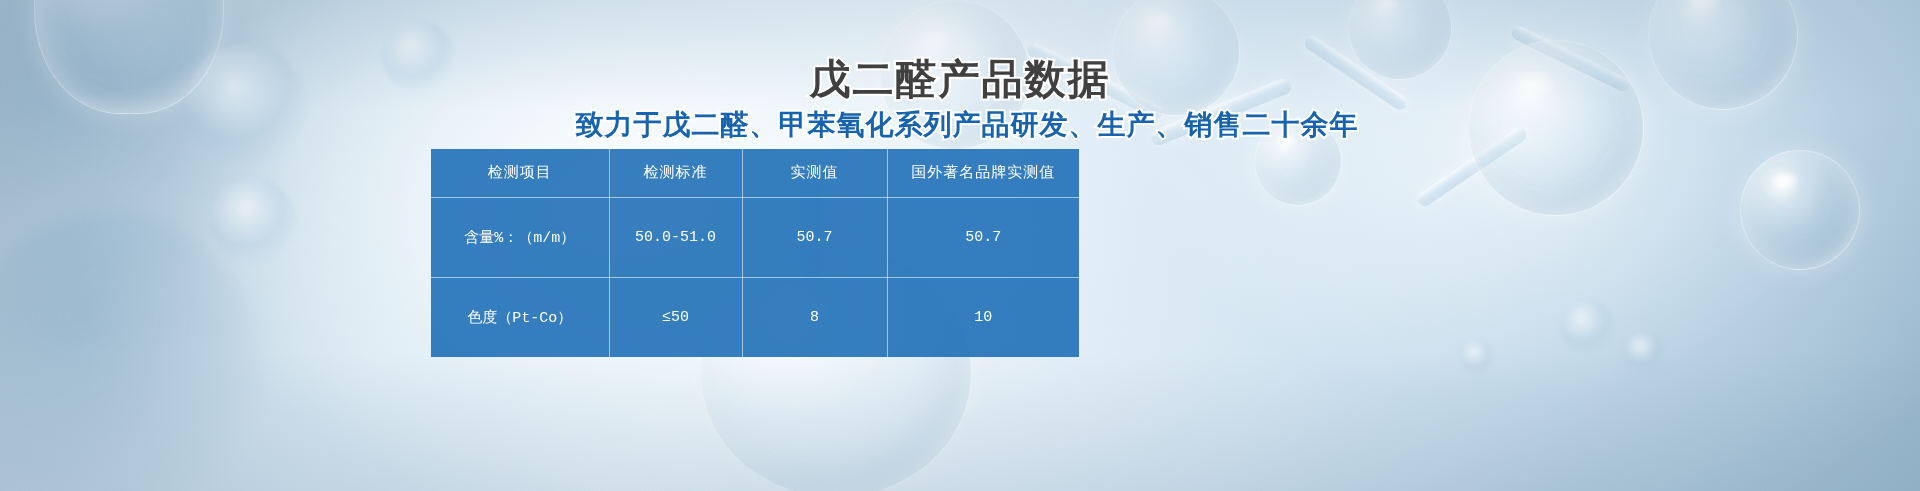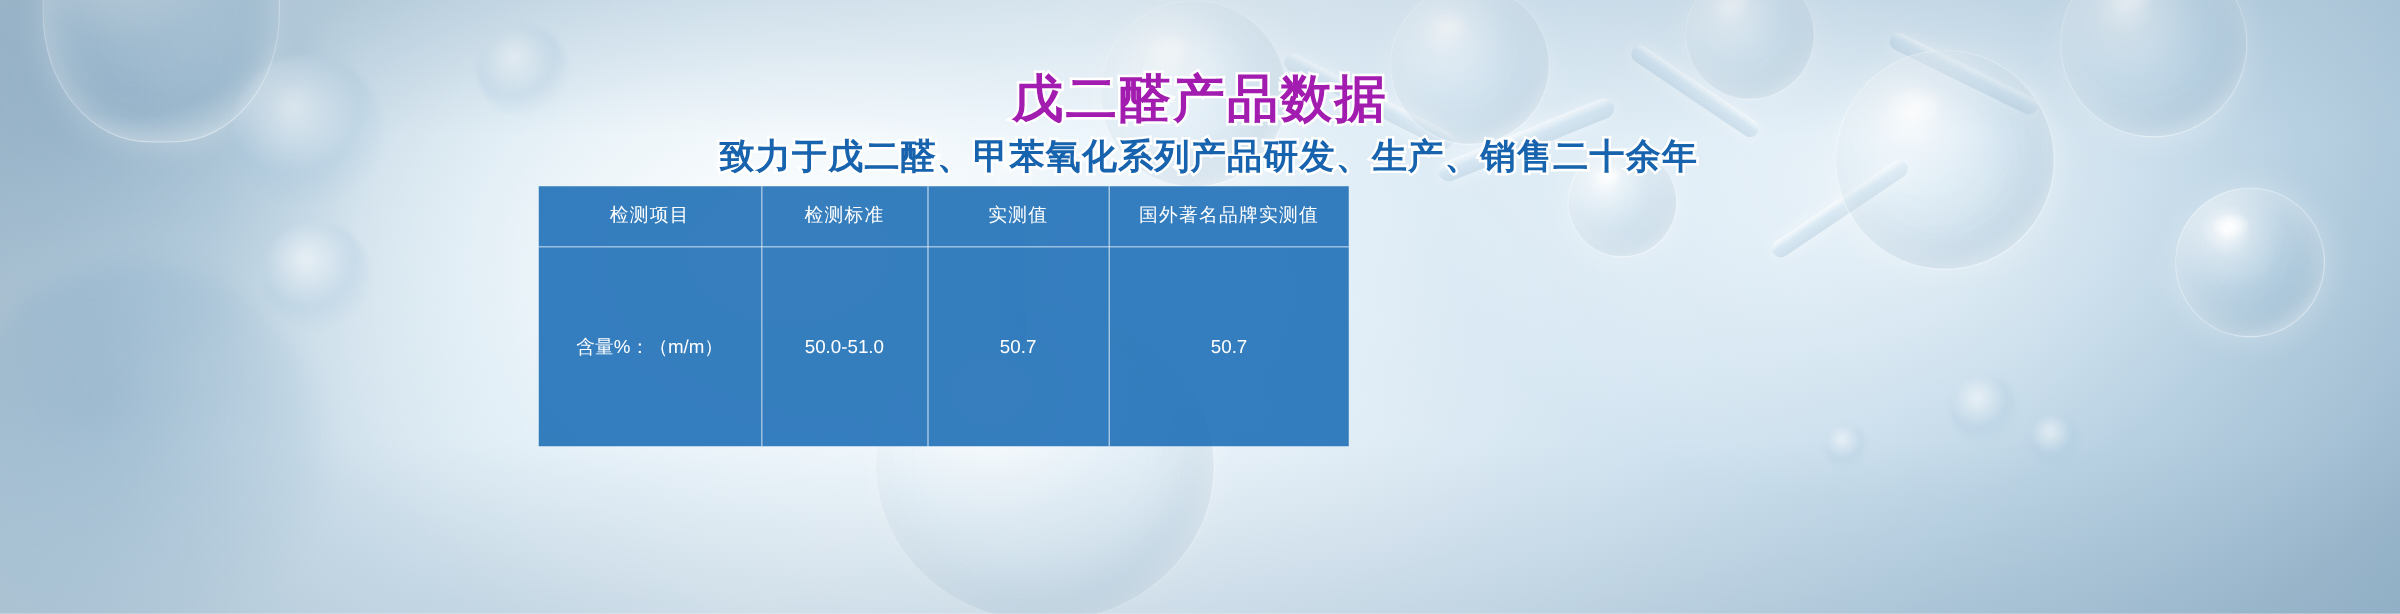--- a/index.html
+++ b/index.html
@@ -56,39 +56,39 @@
     filter:blur(9px);
   }
   
   .headings {
     position:absolute; left:0; top:0; width:1920px;
     text-align:center;
   }
   .title {
     position:absolute; left:0; top:52px; width:1920px;
     font-size:41px; font-weight:bold; letter-spacing:2px;
-    color:#a21caf;
+    color:#404040;
     -webkit-text-stroke:4px #ffffff;
     paint-order:stroke fill;
     text-shadow:0 0 1px #ffffff;
     white-space:nowrap;
   }
   .subtitle {
     position:absolute; left:0; top:106px; width:1920px;
     font-size:28px; font-weight:bold; letter-spacing:1px;
     color:#1763ad;
     -webkit-text-stroke:4px #ffffff;
     paint-order:stroke fill;
     white-space:nowrap;
     padding-left:14px;
   }
   
   .table-wrap {
     position:absolute; left:431px; top:149px;
-    width:648px; height:208px;
+    width:648px; height:208px;font-family:Liberation Mono, monospace;
   }
   table.spec {
     width:648px; height:208px;
     border-collapse:collapse;
     table-layout:fixed;
   }
   table.spec td, table.spec th {
     text-align:center; vertical-align:middle;
     color:#ffffff; font-weight:normal;
     background:rgba(26,108,181,0.88);
@@ -160,17 +160,23 @@
           <th>国外著名品牌实测值</th>
         </tr>
       </thead>
       <tbody>
         <tr>
           <td>含量%：（m/m）</td>
           <td class="t-num">50.0-51.0</td>
           <td class="t-num">50.7</td>
           <td class="t-num">50.7</td>
         </tr>
+        <tr>
+          <td>色度（Pt-Co）</td>
+          <td class="t-num">≤50</td>
+          <td class="t-num">8</td>
+          <td class="t-num">10</td>
+        </tr>
       </tbody>
     </table>
   </div>
 
 </div>
 
 </body></html>

